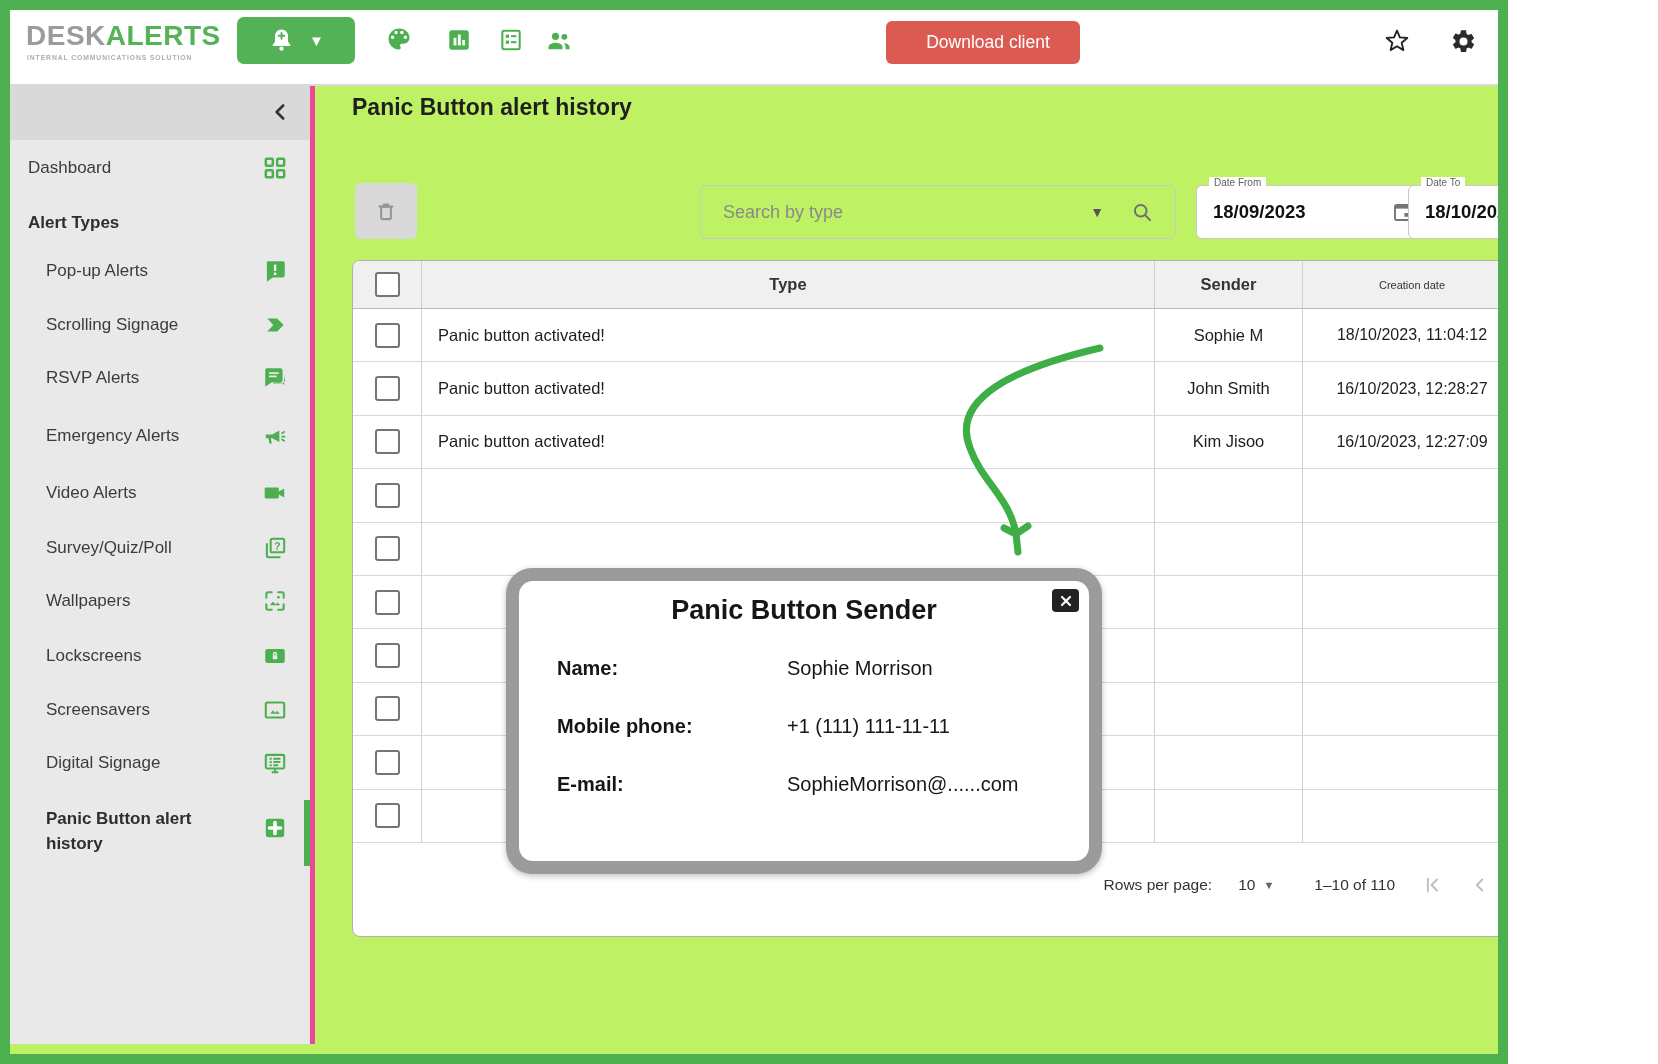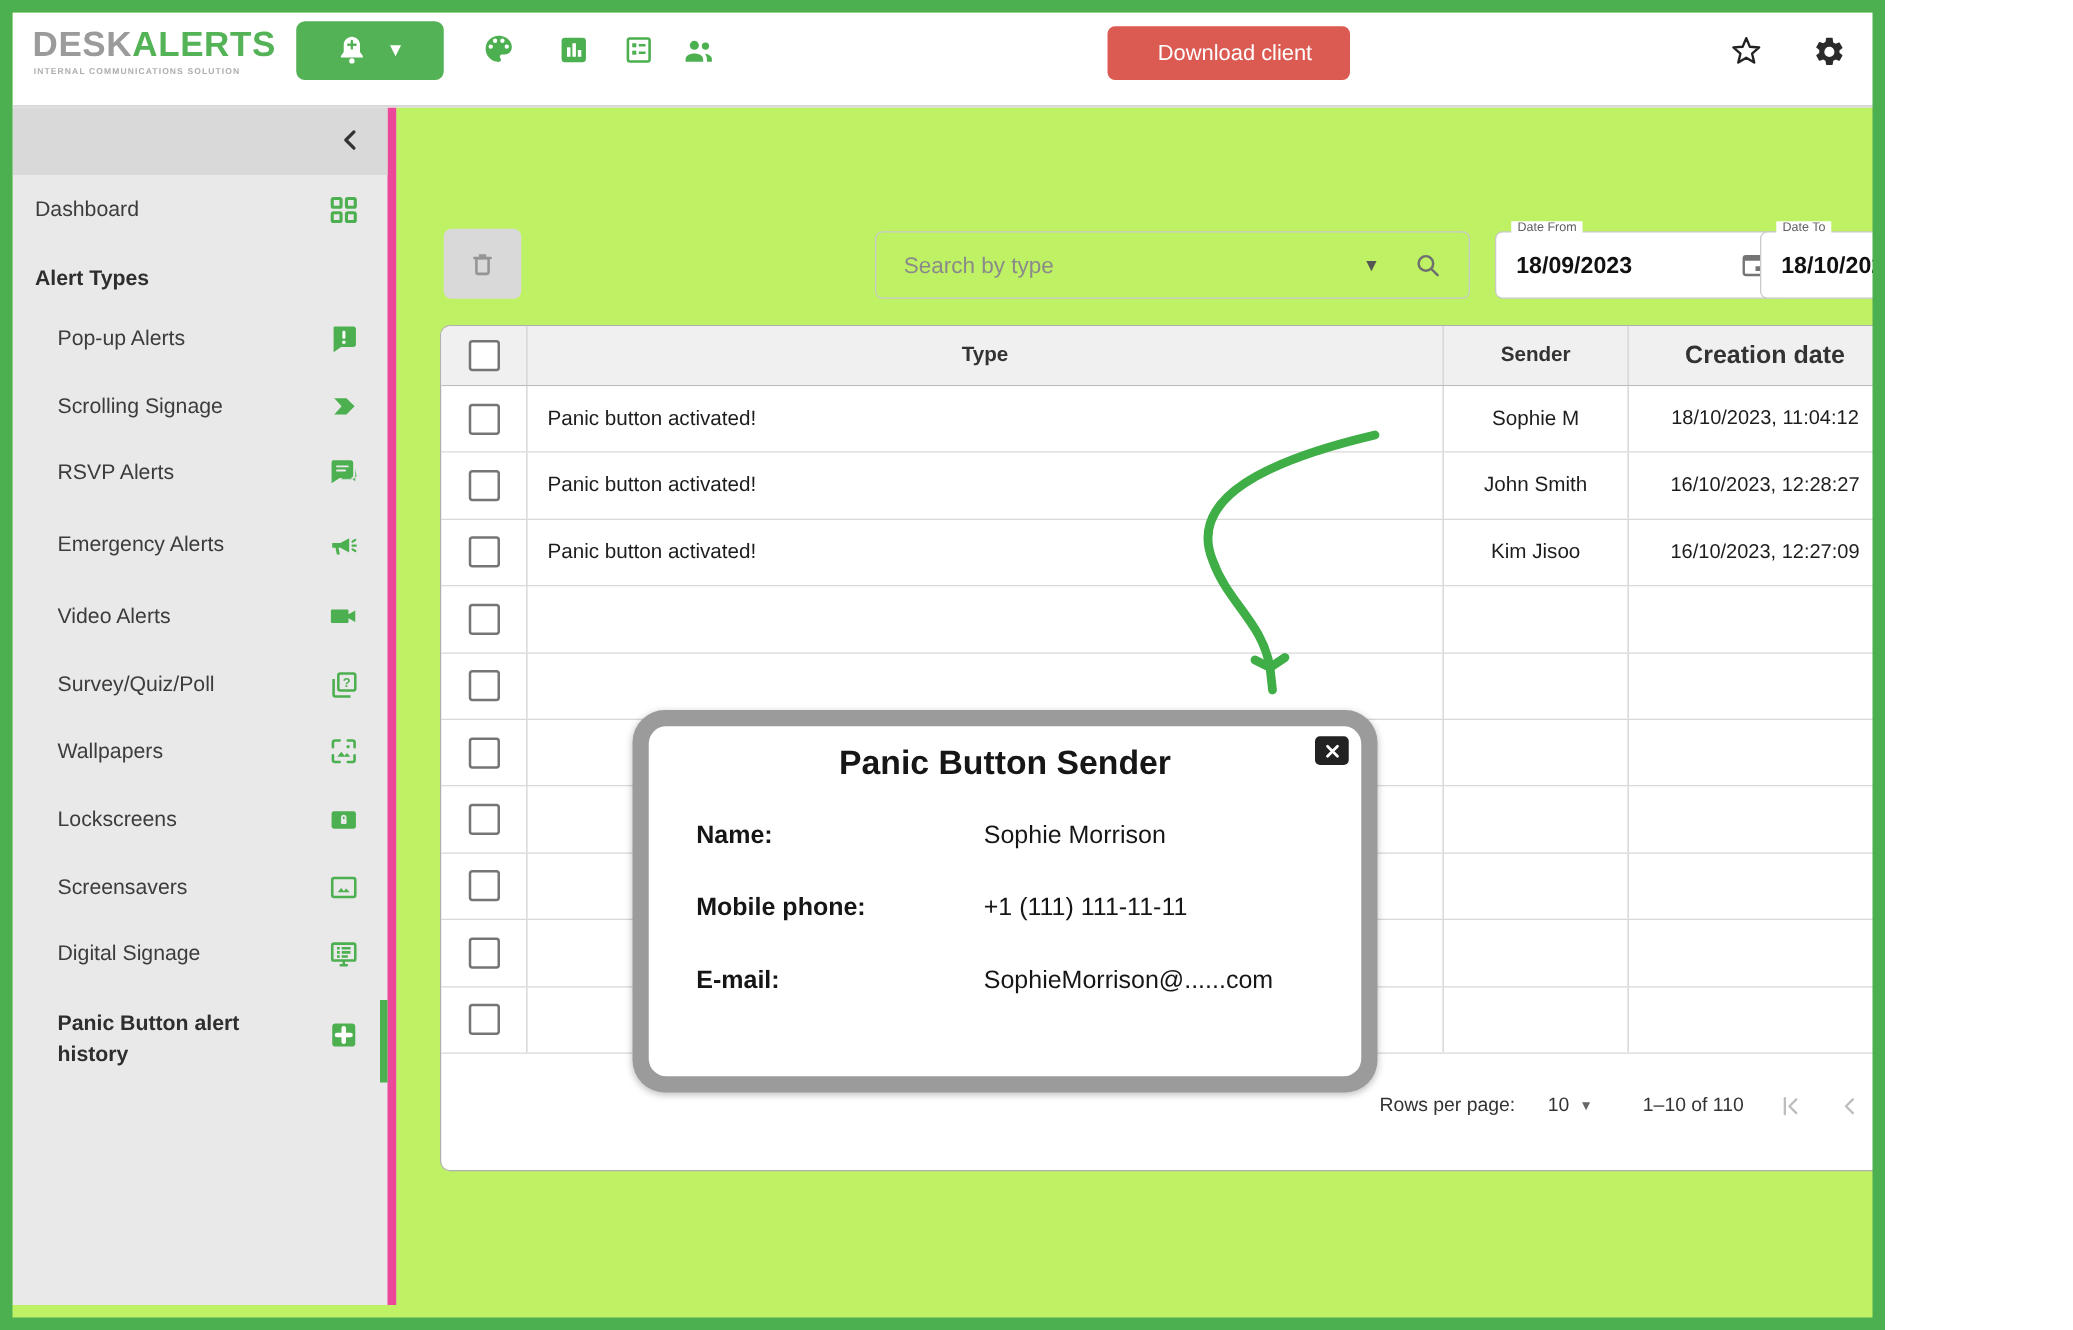--- a/index.html
+++ b/index.html
@@ -12,21 +12,21 @@
   .logo-line{left:16px;top:10px;font-size:28px;font-weight:bold;letter-spacing:.5px;}
   .logo-gray{color:#9b9b9b;} .logo-green{color:#54b257;}
   .logo-sub{left:17px;top:44px;font-size:6.8px;color:#adadad;letter-spacing:.9px;font-weight:bold;}
   .create-btn{left:227px;top:7px;width:118px;height:47px;background:#53b156;border-radius:7px;
       display:flex;align-items:center;justify-content:center;gap:14px;cursor:pointer;}
   .tb-icon{width:30px;height:30px;display:flex;align-items:center;justify-content:center;color:#4caf50;cursor:pointer;}
   .dl-btn{left:876px;top:11px;width:184px;height:43px;background:#db5b53;border-radius:6px;color:#fff;
       font-size:17.5px;display:flex;align-items:center;justify-content:center;cursor:pointer;padding-left:10px;}
   .blk-icon{color:#2b2b2b;}
   
-  .sidebar{left:10px;top:85px;width:300px;height:959px;background:#e9e9e9;border-right:7px solid #ec4899;z-index:4;}
+  .sidebar{left:10px;top:85px;width:300px;height:959px;background:#e9e9e9;border-right:5px solid #ec4899;z-index:4;}
   .sb-strip{left:0;top:0;width:300px;height:55px;background:#d9d9d9;}
   .sb-item-label{font-size:17px;color:#3c3c3c;}
   .sb-bold{font-weight:bold;color:#2e2e2e;}
   .sb-icon{position:absolute;left:252px;width:28px;height:28px;color:#4caf50;}
   .active-bar{position:absolute;left:294px;top:715px;width:6px;height:66px;background:#4caf50;}
   
   .page-title{left:352px;top:94px;font-size:23px;font-weight:bold;color:#1f1f1f;}
   .trash-btn{left:355px;top:183px;width:62px;height:56px;background:#d9d9d9;border-radius:6px;
       display:flex;align-items:center;justify-content:center;color:#959595;cursor:default;}
   .search-box{left:700px;top:185px;width:474px;height:52px;border:1.5px solid #c9c9c9;border-radius:6px;
@@ -280,20 +280,21 @@
     </div>
     <div class="sb-icon" style="top:730px;">
       <svg width="26" height="26" viewBox="0 0 24 24">
           <rect x="3.5" y="3.5" width="17" height="17" rx="2.5" fill="currentColor"></rect>
           <path d="M12 7v10M7 12h10" stroke="#fff" stroke-width="3.4" stroke-linecap="round"></path>
         </svg>
     </div>
     <div class="active-bar"></div>
   </div>
 
+  <div class="abs page-title">Panic Button alert history</div>
 
   <div class="abs trash-btn">
     <span style="display:flex;">
       <svg width="26" height="26" viewBox="0 0 24 24" fill="none" stroke="currentColor" stroke-width="1.9" stroke-linecap="round">
           <path d="M7.5 8h9v10.3a1.2 1.2 0 01-1.2 1.2H8.7a1.2 1.2 0 01-1.2-1.2V8z"></path>
           <path d="M6 7.8h12M10.3 7.6V6h3.4v1.6"></path>
         </svg>
     </span>
   </div>
 
@@ -332,21 +333,21 @@
     </span>
   </div>
 
   <div class="abs card">
     <div class="thead">
       <div class="c-cb">
           <div class="cb"></div>
         </div>
       <div class="c-type hdr">Type</div>
       <div class="c-sender">Sender</div>
-      <div class="c-date" style="font-size:20px;font-weight:bold;">Creation date</div>
+      <div class="c-date" style="font-size:11px;font-weight:normal;">Creation date</div>
       <div class="c-act">Actions</div>
     </div>
 
     <div class="trow">
       <div class="c-cb">
           <div class="cb"></div>
         </div>
       <div class="c-type">Panic button activated!</div>
       <div class="c-sender">Sophie M</div>
       <div class="c-date">18/10/2023, 11:04:12</div>

